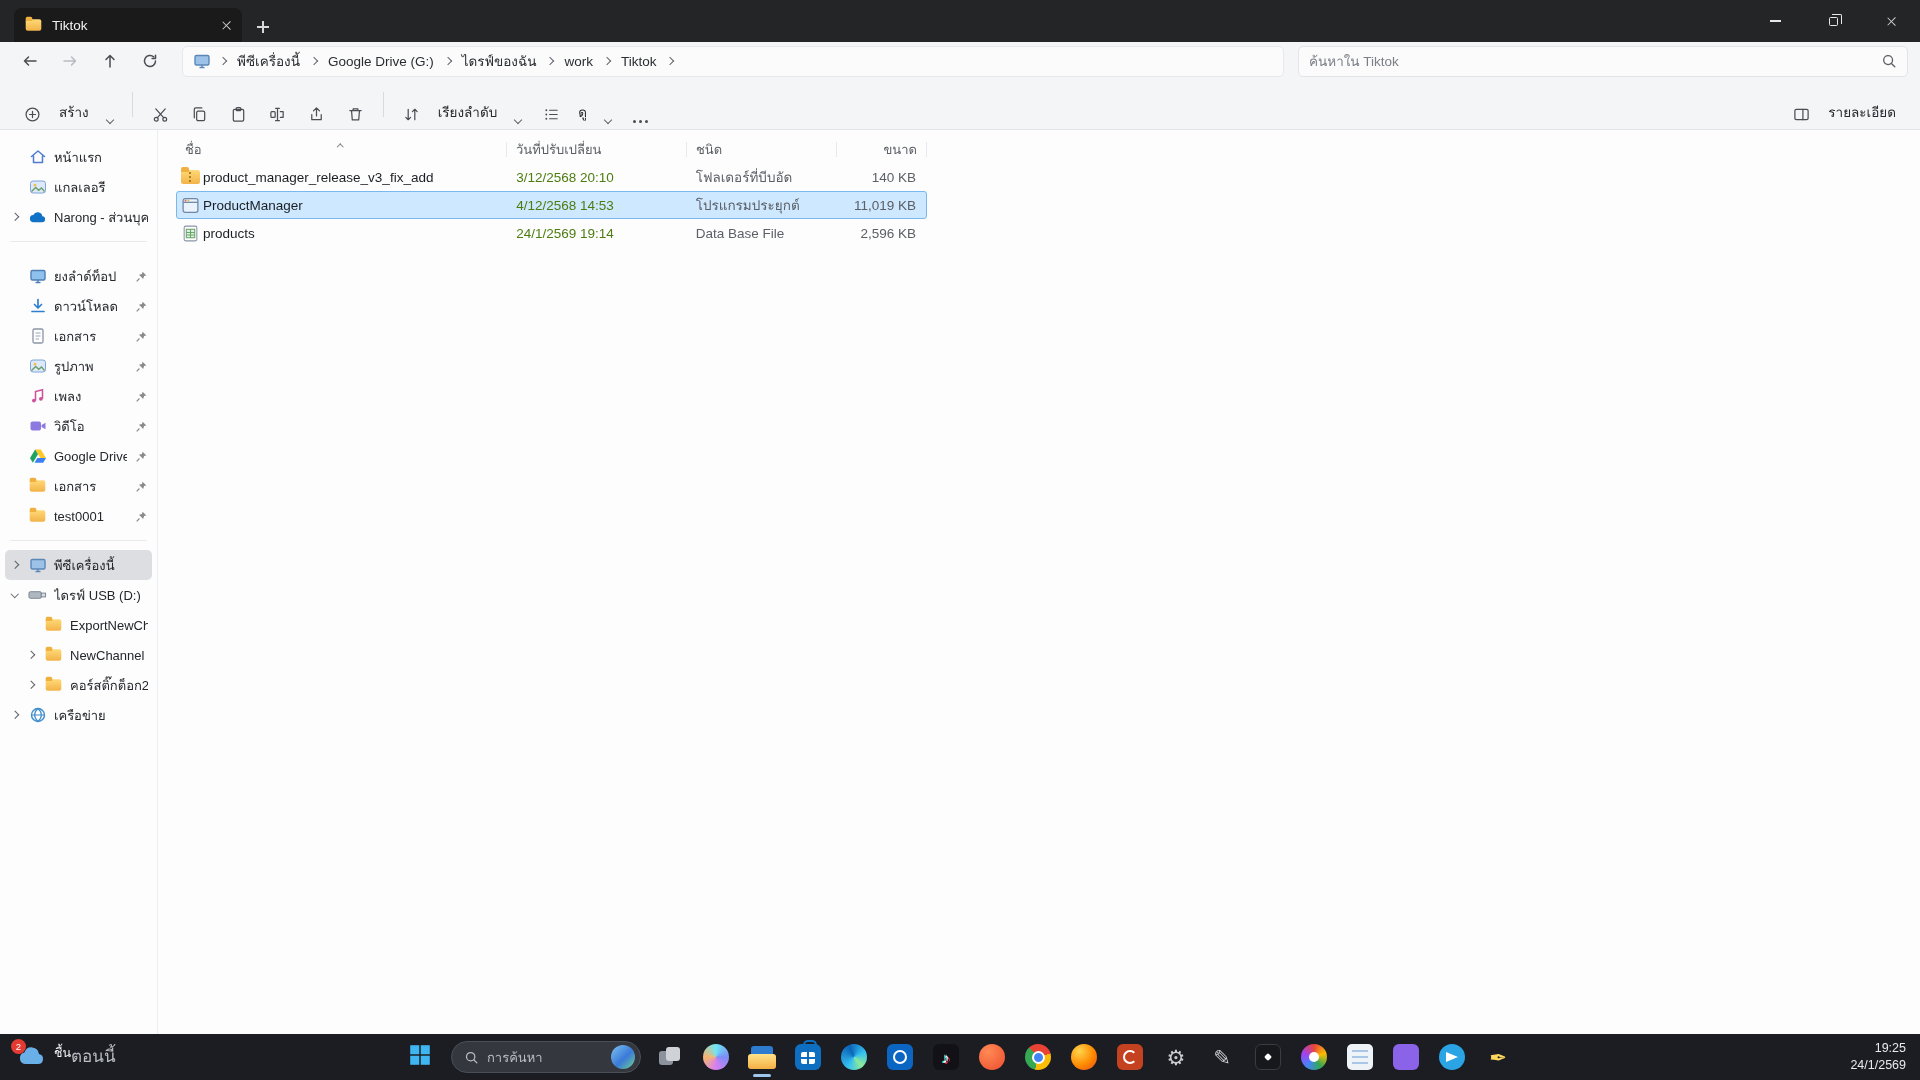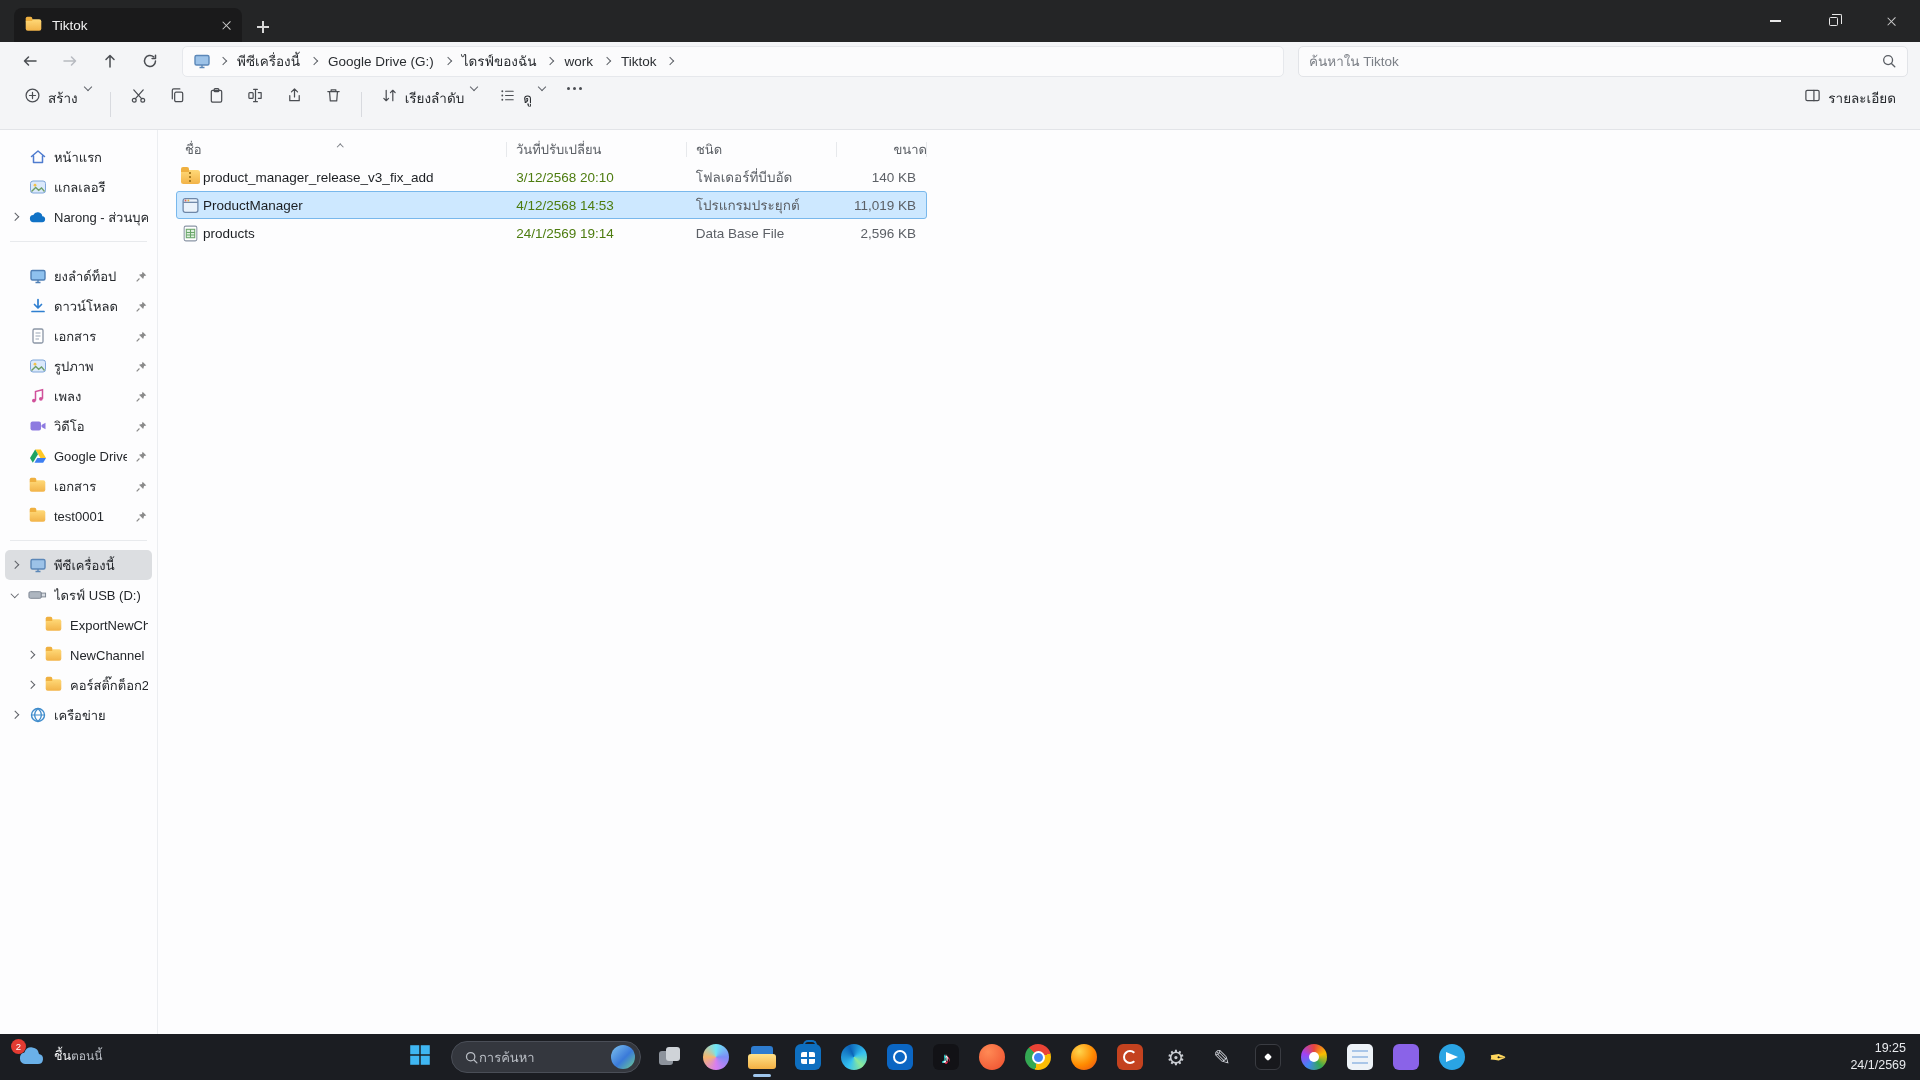--- a/index.html
+++ b/index.html
@@ -34,21 +34,21 @@
   .chev.d{transform:rotate(45deg);margin-top:-3px}
   .chev.u{transform:rotate(-135deg)}
   .crumb{padding:2px 2px;border-radius:3px}
   .searchbox{width:610px;height:31px;background:#fbfbfc;border:1px solid #e2e4e8;border-radius:5px;display:flex;align-items:center;padding:0 10px;flex:none}
   .searchbox input{flex:1;border:none;outline:none;background:transparent;font:13.5px "Liberation Sans","DejaVu Sans",sans-serif;color:#3c4046}
   .searchbox input::placeholder{color:#7b7f86}
   .searchbox svg{stroke:#5a5e64;fill:none;stroke-width:1.5;stroke-linecap:round}
 
   
   .toolbar{height:50px;background:#f4f5f7;border-bottom:1px solid #e2e4e8;display:flex;align-items:center;padding:0 14px;gap:2px;flex:none}
-  .tbtn{height:36px;border-radius:5px;display:flex;align-items:flex-start;justify-content:center;gap:7px;padding:0 10px;font-size:13.5px;color:#26292d}
+  .tbtn{height:36px;border-radius:5px;display:flex;align-items:flex-end;justify-content:center;gap:18px;padding:0 10px;font-size:13.5px;color:#26292d}
   .tbtn svg{stroke:#4a4d52;stroke-width:1.3;fill:none;stroke-linecap:round;stroke-linejoin:round;flex:none}
   .tsep{width:1px;height:25px;background:#d8dadf;margin:0 7px;flex:none}
   .dots{display:flex;gap:3px;align-items:center}
   .dots i{width:3px;height:3px;border-radius:50%;background:#4a4d52}
   .tb-spacer{flex:1}
 
   
   .content{flex:1;display:flex;background:#fdfdfe;overflow:hidden}
   .sidebar{width:158px;flex:none;padding-top:12px;border-right:1px solid #eceef1}
   .side-item{height:30px;margin:0 5px;border-radius:5px;display:flex;align-items:center;gap:7px;padding:0 4px;font-size:13px;color:#24272b}
@@ -69,21 +69,21 @@
   .icf.zip::after{content:"";position:absolute;left:8.5px;top:1.5px;bottom:1.5px;width:2px;background:repeating-linear-gradient(#a97d22 0 2px,transparent 2px 4px)}
 
   
   .filearea{flex:1;padding:6px 0 0 18px;position:relative}
   .cols{display:flex;height:27px;align-items:center;font-size:13px;color:#5c6066}
   .colc{position:relative;height:100%;display:flex;align-items:center}
   .colc::after{content:"";position:absolute;right:0;top:6px;bottom:6px;width:1px;background:#e7e9ec}
   .col-name{width:331px;padding-left:9px}
   .col-date{width:180px;padding-left:9px}
   .col-type{width:150px;padding-left:9px}
-  .col-size{width:90px;justify-content:flex-end;padding-right:0}
+  .col-size{width:90px;justify-content:flex-end;padding-right:10px}
   .sortchev{position:absolute;top:1px;left:50%;margin-left:-4px}
   .sortchev .chev{width:4.5px;height:4.5px;border-color:#7b7f86}
   .frow{display:flex;align-items:center;height:28px;width:751px;font-size:13.5px;border:1px solid transparent;border-radius:3px}
   .frow.sel{background:#cde8ff;border-color:#79b8ec}
   .c-icon{width:26px;display:flex;justify-content:center;flex:none}
   .c-name{width:305px;white-space:nowrap;overflow:hidden;color:#1b1e22}
   .c-date{width:180px;padding-left:9px;color:#4d7c0f}
   .c-type{width:150px;padding-left:9px;color:#5c6066}
   .c-size{width:90px;text-align:right;padding-right:10px;color:#5c6066}
 
@@ -94,25 +94,25 @@
   .sb-ic.active{background:#dfeefb}
   .sb-ic svg{stroke:#5a5e64;fill:none;stroke-width:1.3;stroke-linecap:round}
 
   
   .taskbar{height:46px;background:#1b1d22;position:relative;display:flex;align-items:center;flex:none}
   .widget{position:absolute;left:10px;display:flex;align-items:center;gap:8px;height:40px;padding:0 6px;border-radius:6px}
   .wic{position:relative;width:30px;height:26px}
   .badge{position:absolute;top:-5px;left:-5px;min-width:15px;height:15px;border-radius:8px;background:#e33b32;color:#fff;font-size:9.5px;display:flex;align-items:center;justify-content:center;padding:0 3px}
   .wtxt{display:flex;flex-direction:row;line-height:1.25}
   .wt1{font-size:12.5px;color:#f2f3f5}
-  .wt2{font-size:12px;color:#b9bdc4}
+  .wt2{font-size:17px;color:#b9bdc4}
   .tb-center{margin:0 auto;display:flex;align-items:center;gap:4px}
   .tile{width:42px;height:44px;display:flex;align-items:center;justify-content:center;position:relative;border-radius:6px}
   .tile.active::after{content:"";position:absolute;bottom:2px;left:50%;margin-left:-9px;width:18px;height:3px;border-radius:2px;background:#9fc6ed}
-  .tb-search{height:32px;border-radius:16px;background:#34373e;border:1px solid #4a4e57;display:flex;align-items:center;gap:0;padding:0 5px 0 12px;min-width:190px;margin:8px 4px}
+  .tb-search{height:32px;border-radius:16px;background:#34373e;border:1px solid #4a4e57;display:flex;align-items:center;gap:8px;padding:0 5px 0 12px;min-width:190px;margin:8px 4px}
   .tb-search svg{stroke:#b9bdc4;fill:none;stroke-width:1.5;stroke-linecap:round}
   .tbs-txt{font-size:13px;color:#b9bdc4;flex:1}
   .tbs-img{width:24px;height:24px;border-radius:12px;background:linear-gradient(135deg,#7fc3ef,#3a7ad9 55%,#6fcf8f)}
   .tray{position:absolute;right:14px;text-align:right;color:#e8eaee;font-size:12.5px;line-height:1.4}
 
   .ti{width:26px;height:26px;position:relative;display:block}
   .ti-glyph{font-size:21px;color:#c9ccd2;line-height:1}
   .ti-glyph.quill{color:#ffd75e}
   .ti-start svg{display:block}
   .ti-taskview::before{content:"";position:absolute;left:2px;top:7px;width:14px;height:14px;border-radius:3px;background:#8d939c}

